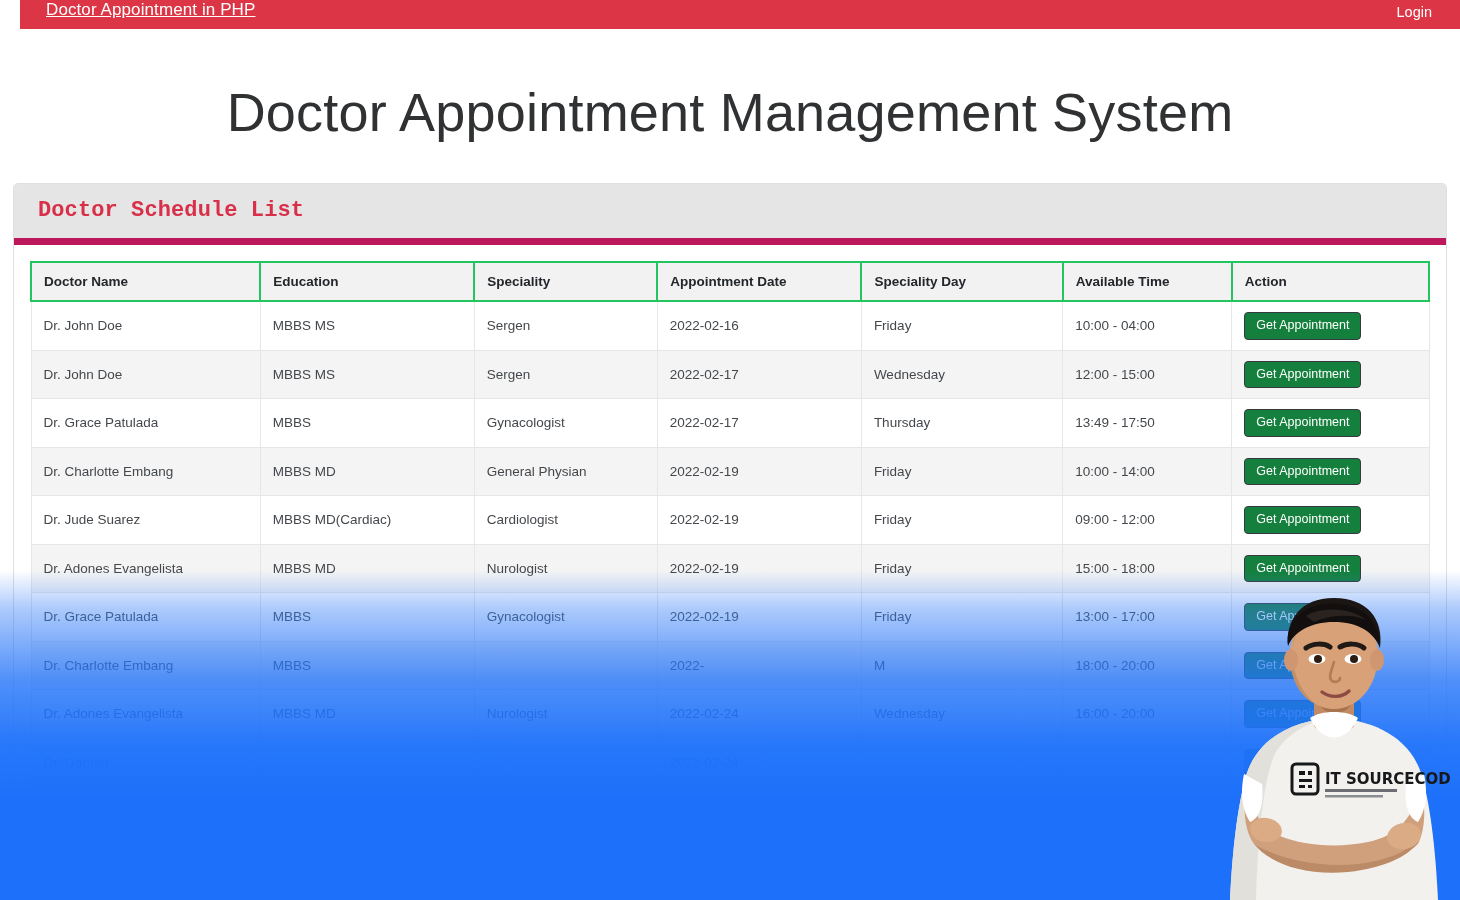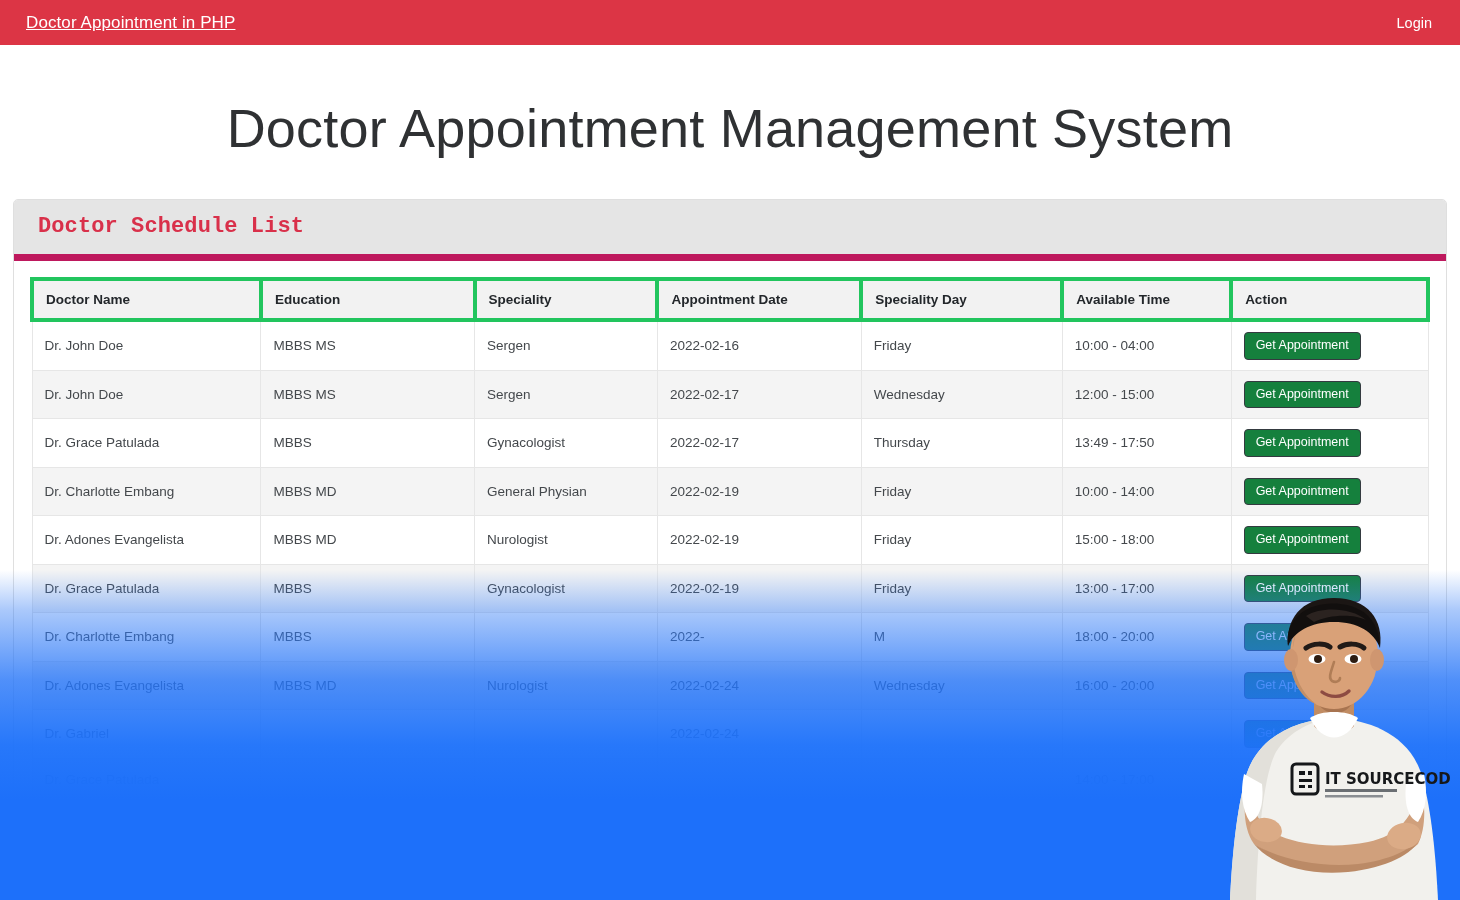--- a/index.html
+++ b/index.html
@@ -8,28 +8,29 @@
   body {
     width:1460px; height:900px;
     font-family: "Liberation Sans", sans-serif;
     background:#ffffff;
     overflow:hidden;
     position:relative;
   }
 
   
   .navbar{
-    height:45px;
+    height:29px;
     background:#dc3545;
     display:flex;
-    align-items:center;
+    align-items:flex-start;
     justify-content:space-between;
     padding:0 22px 0 26px;
     position:relative;
     z-index:5;
+    margin-left:20px;
   }
   .navbar-brand{
     color:#ffffff;
     font-size:17px;
     letter-spacing:.1px;
     font-weight:400;
     white-space:nowrap;
   }
   .navbar-links{ display:flex; align-items:center; gap:18px; }
   .nav-link{
@@ -85,21 +86,21 @@
 
   
   table.sched{
     width:100%;
     border-collapse:collapse;
     font-size:13.5px;
     color:#44484c;
   }
   table.sched th{
     background:#f2f2f2;
-    border:4px solid #22c55e;
+    border:2px solid #22c55e;
     text-align:left;
     font-weight:bold;
     color:#23272b;
     padding:11px 12px;
     font-size:13.5px;
     white-space:nowrap;
   }
   table.sched td{
     border:1px solid #e6e6e6;
     padding:10px 12px;
@@ -227,20 +228,29 @@
             <tr>
               <td class="c-name">Dr. Charlotte Embang</td>
               <td class="c-edu">MBBS MD</td>
               <td class="c-spec">General Physian</td>
               <td class="c-date">2022-02-19</td>
               <td class="c-day">Friday</td>
               <td class="c-time">10:00 - 14:00</td>
               <td class="c-act col-action"><button class="btn-dark">Get Appointment</button></td>
             </tr>
             <tr>
+              <td class="c-name">Dr. Jude Suarez</td>
+              <td class="c-edu">MBBS MD(Cardiac)</td>
+              <td class="c-spec">Cardiologist</td>
+              <td class="c-date">2022-02-19</td>
+              <td class="c-day">Friday</td>
+              <td class="c-time">09:00 - 12:00</td>
+              <td class="c-act col-action"><button class="btn-dark">Get Appointment</button></td>
+            </tr>
+            <tr>
               <td class="c-name">Dr. Adones Evangelista</td>
               <td class="c-edu">MBBS MD</td>
               <td class="c-spec">Nurologist</td>
               <td class="c-date">2022-02-19</td>
               <td class="c-day">Friday</td>
               <td class="c-time">15:00 - 18:00</td>
               <td class="c-act col-action"><button class="btn-dark">Get Appointment</button></td>
             </tr>
             <tr>
               <td class="c-name">Dr. Grace Patulada</td>

